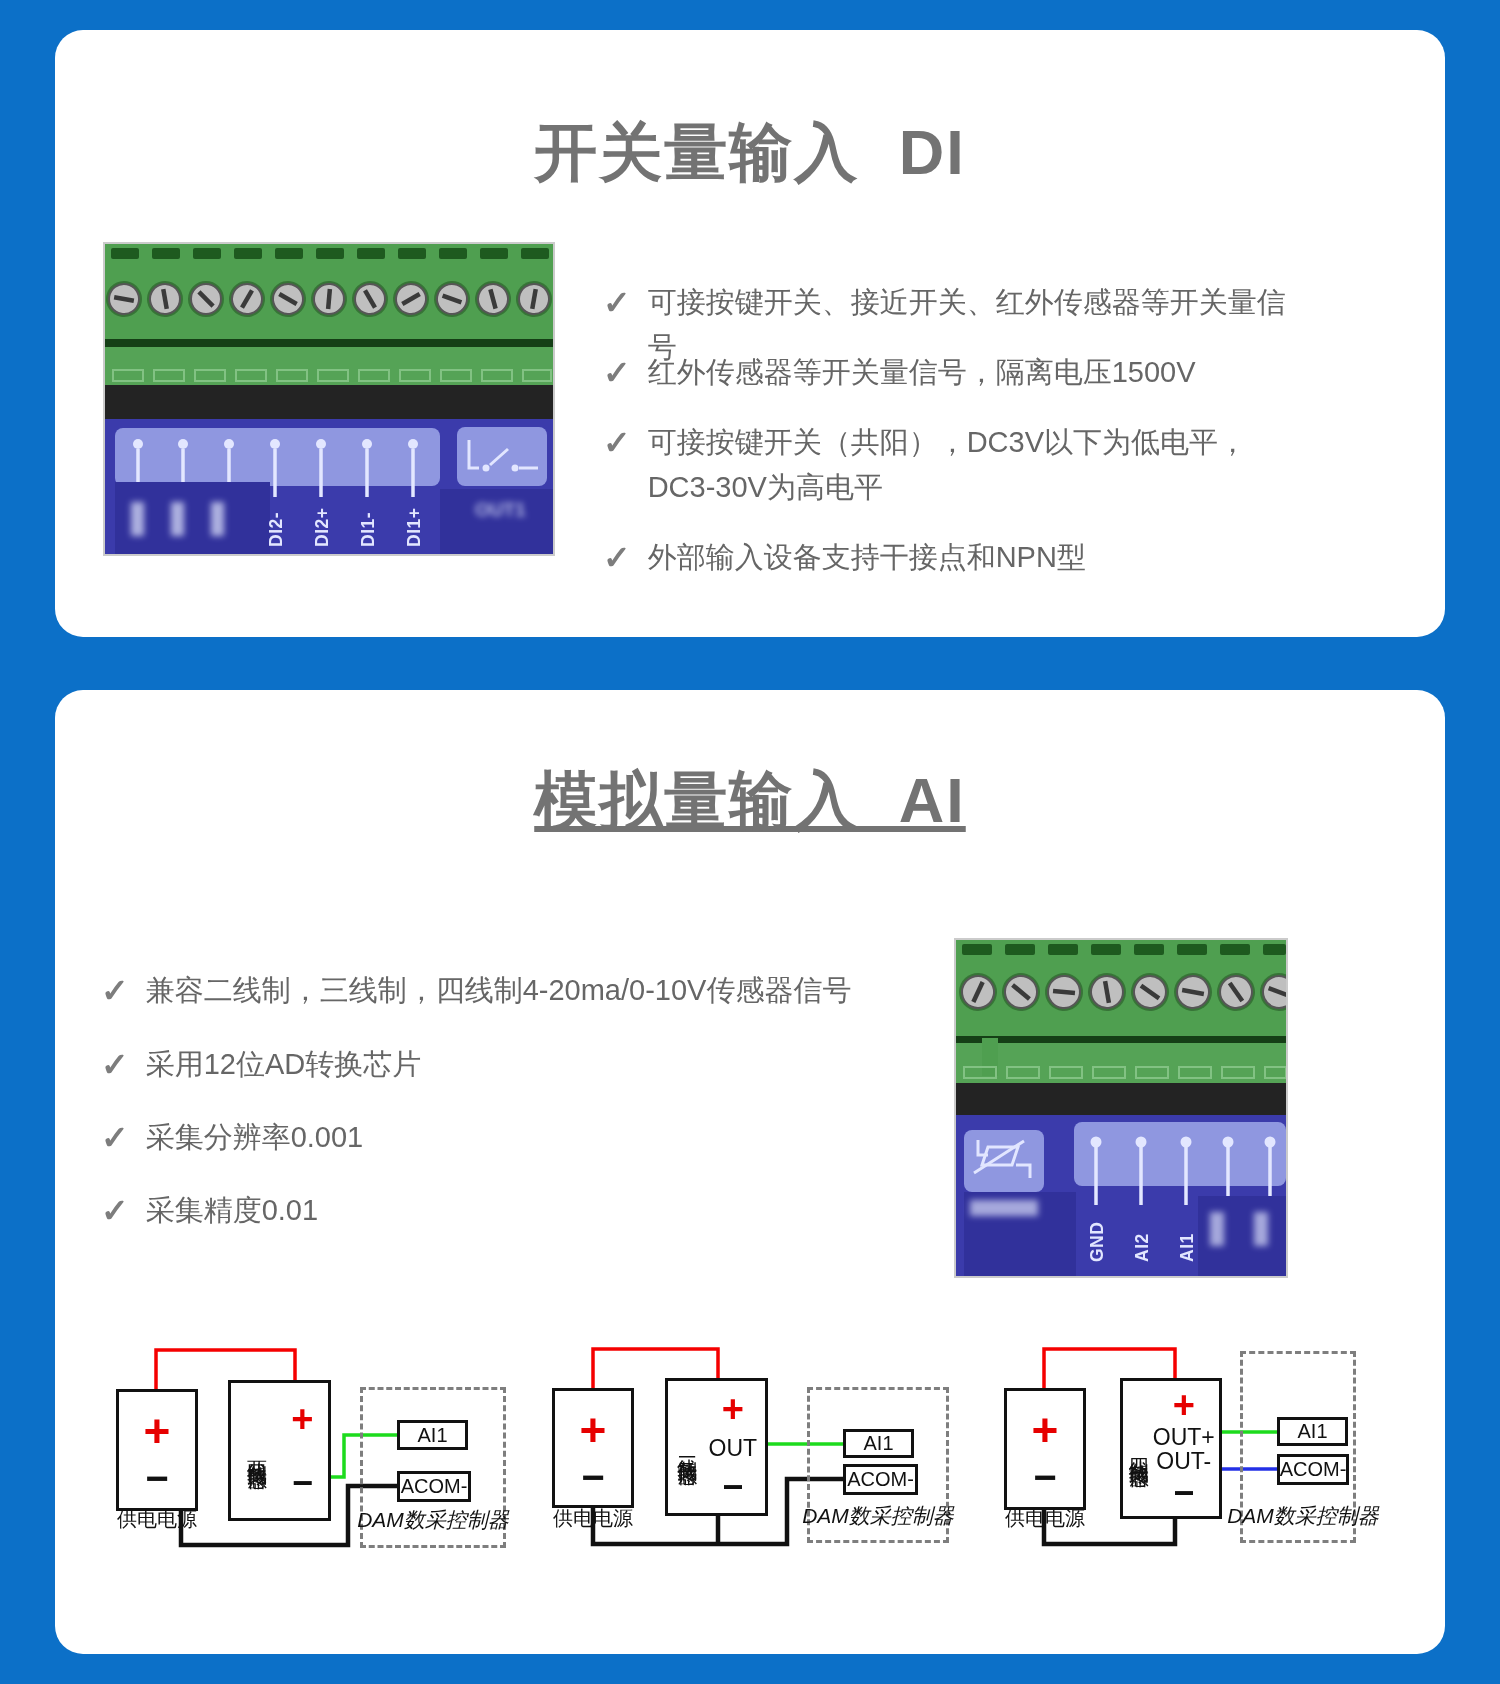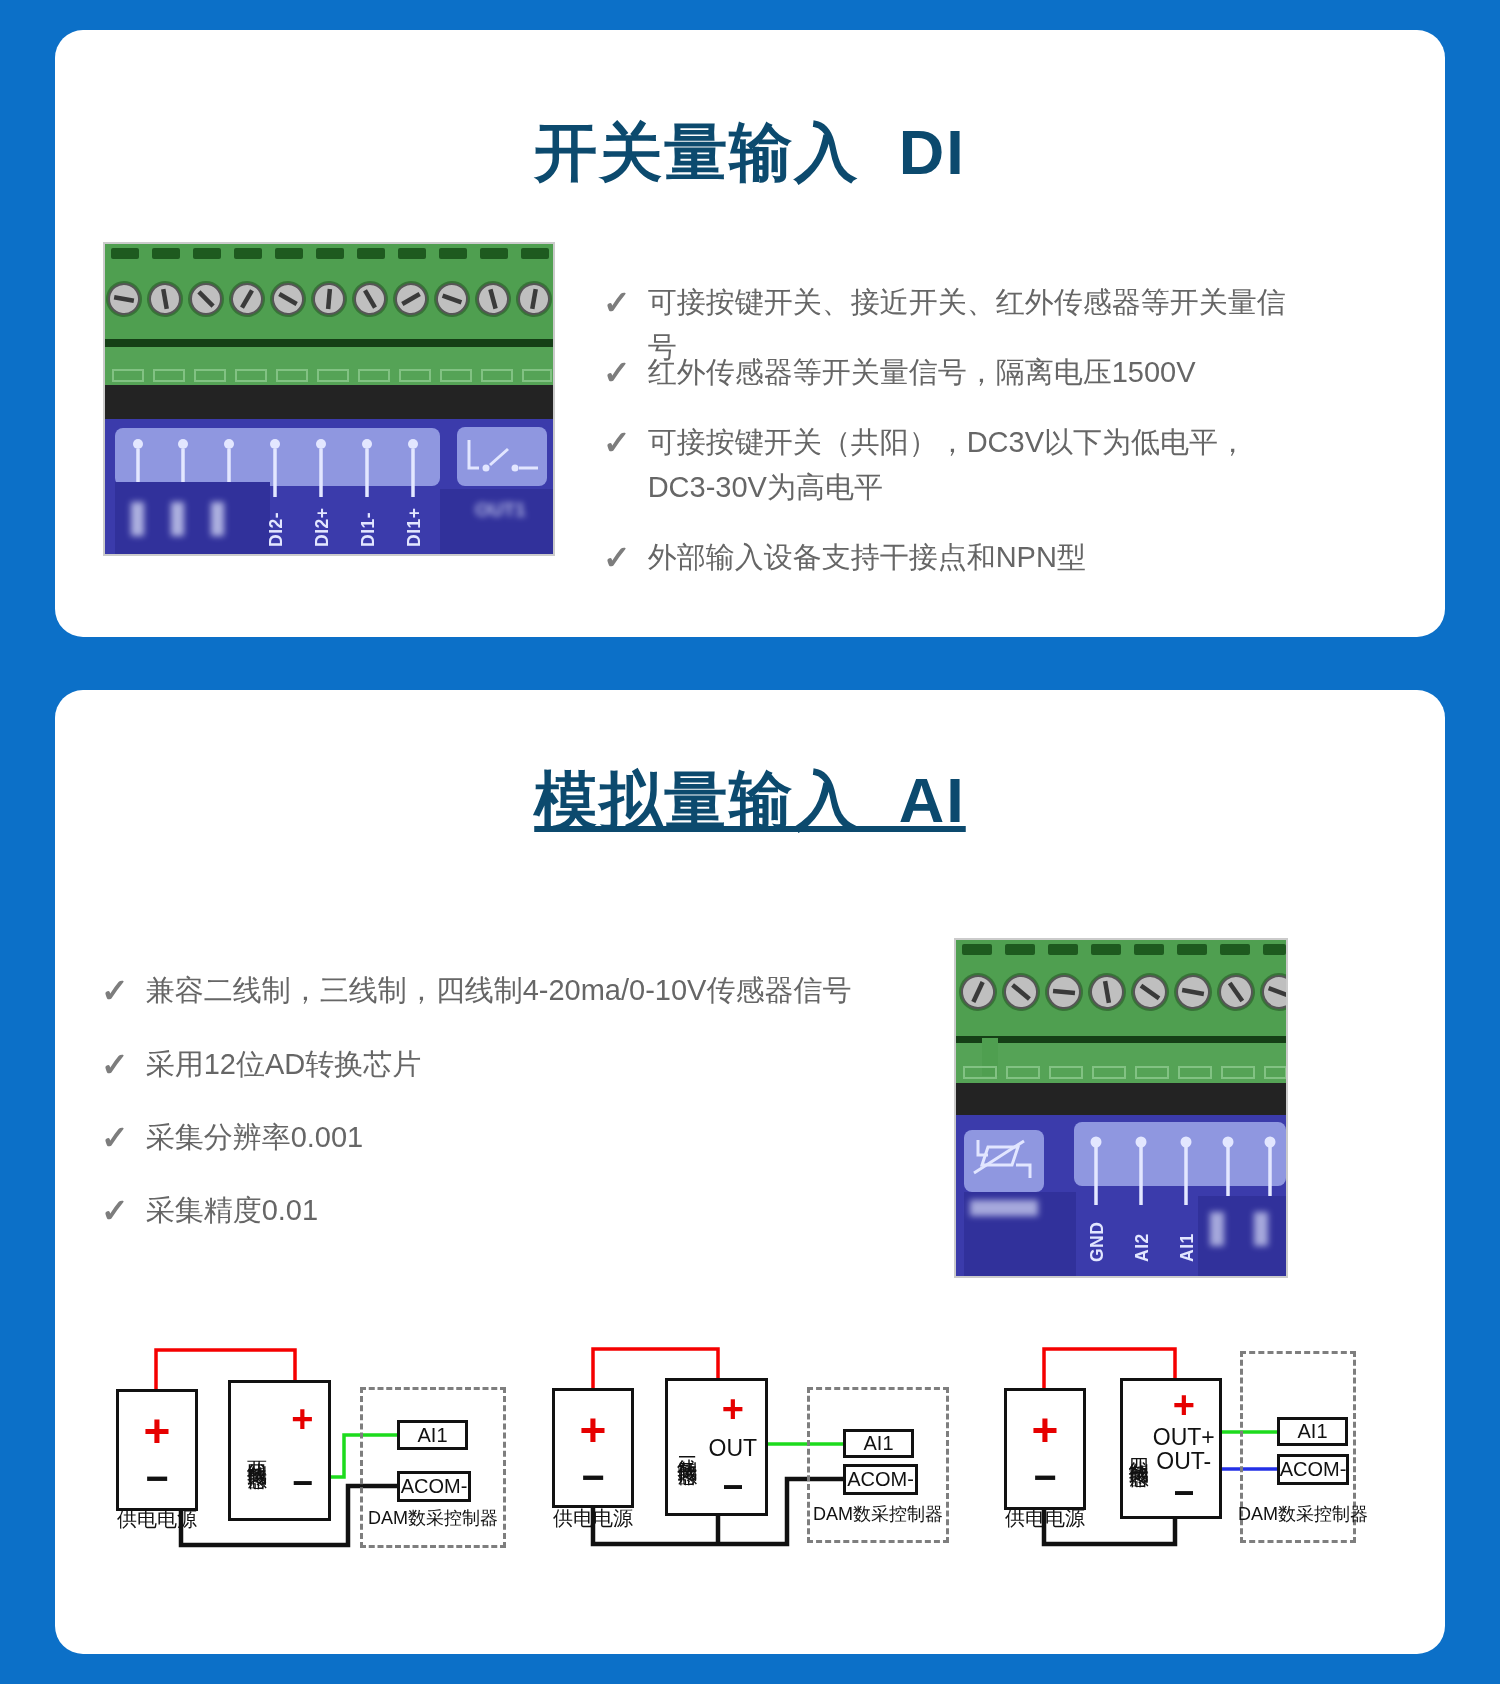--- a/index.html
+++ b/index.html
@@ -2,21 +2,21 @@
 <html><head>
 <meta charset="utf-8">
 <style>
   * { box-sizing: border-box; }
   body { margin: 0; background: #0c70c8; font-family: "Liberation Sans", sans-serif; }
   #stage { position: relative; width: 1500px; height: 1684px; background: #0c70c8; overflow: hidden; }
   .card { position: absolute; left: 55px; width: 1390px; background: #fff; border-radius: 28px; }
   .card-di { top: 30px; height: 607px; }
   .card-ai { top: 690px; height: 964px; }
   .title { position: absolute; left: 0; width: 100%; text-align: center; margin: 0;
-           color: #0c4a6e; font-weight: bold; font-size: 63px; letter-spacing: 2px; word-spacing: 20px; }
+           color: #737373; font-weight: bold; font-size: 63px; letter-spacing: 2px; word-spacing: 20px; }
   .card-di .title { top: 80px; }
   .card-ai .title { top: 68px; text-decoration: underline; }
 
   .bullet { position: absolute; display: flex; gap: 17px; color: #666; font-size: 29px; line-height: 45px; }
   .check  { color: #7d7d7d; font-weight: bold; font-size: 33px; flex: 0 0 auto; line-height: 45px; }
   .card-di .bullet { left: 548px; width: 700px; }
   .di-b1 { top: 250px; } .di-b2 { top: 320px; } .di-b3 { top: 390px; } .di-b4 { top: 505px; }
   .card-ai .bullet { left: 46px; width: 810px; }
   .ai-b1 { top: 278px; } .ai-b2 { top: 352px; } .ai-b3 { top: 425px; } .ai-b4 { top: 498px; }
 
@@ -36,21 +36,21 @@
           display: flex; justify-content: space-around; align-items: center; padding: 4px 3px; }
   .vlabel { writing-mode: vertical-lr; text-orientation: upright; font-size: 20px;
             letter-spacing: 2px; color: #111; line-height: 1.15; }
   .pins { display: flex; flex-direction: column; justify-content: space-around; align-items: center; height: 100%; }
   .pin-plus  { color: #e60000; font-size: 38px; font-weight: bold; line-height: 1; }
   .pin-minus { color: #111; font-size: 36px; font-weight: bold; line-height: 1; }
   .pin-out   { color: #111; font-size: 23px; line-height: 1; }
   .dash { position: absolute; border: 3px dashed #7e7e7e; }
   .port { position: absolute; border: 3px solid #111; background: #fff;
           display: flex; align-items: center; justify-content: center; font-size: 20px; color: #111; }
-  .ctrl-label { position: absolute; font-size: 18px; color: #111; text-align: center; white-space: nowrap; }
+  .ctrl-label { position: absolute; font-size: 21px; color: #111; text-align: center; white-space: nowrap; font-style: italic; }
 
   .d1-power { left: 61px;  top: 699px; width: 82px;  height: 122px; }
   .d1-sensor{ left: 173px; top: 690px; width: 103px; height: 141px; }
   .d1-dash  { left: 305px; top: 697px; width: 146px; height: 161px; }
   .d1-ai1   { left: 342px; top: 730px; width: 71px;  height: 30px; }
   .d1-acom  { left: 342px; top: 781px; width: 74px;  height: 31px; }
   .d1-cl    { left: 293px; top: 816px; width: 170px; }
 
   .d2-power { left: 497px; top: 698px; width: 82px;  height: 120px; }
   .d2-sensor{ left: 610px; top: 688px; width: 103px; height: 138px; }

